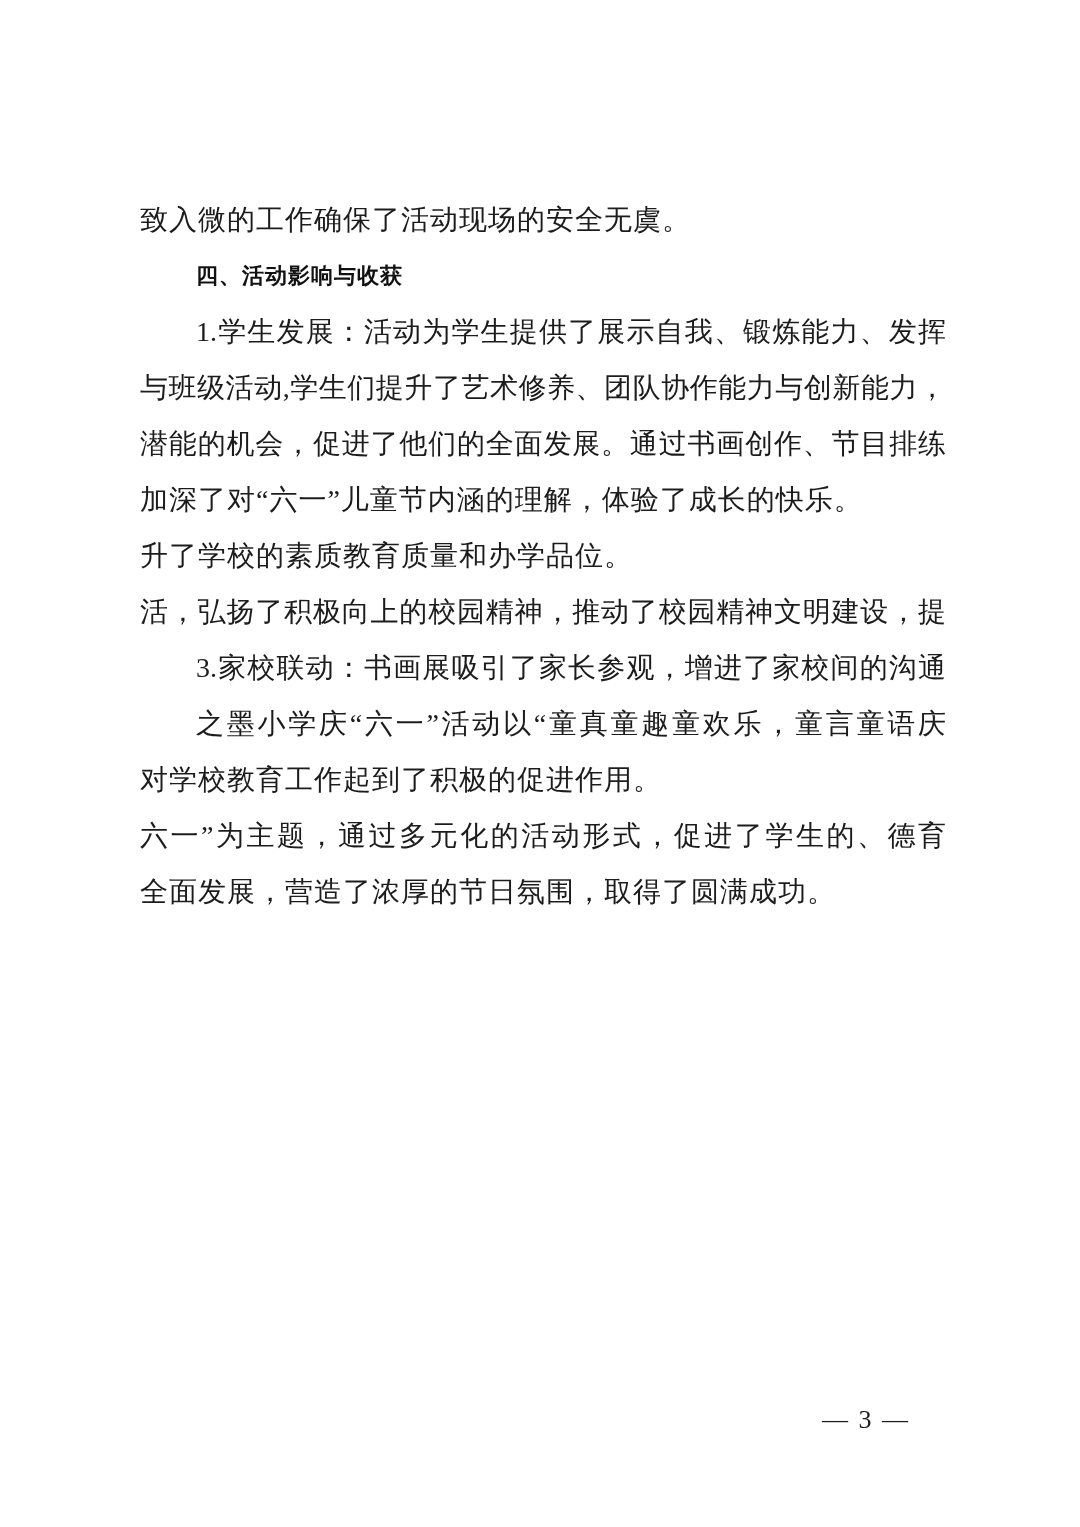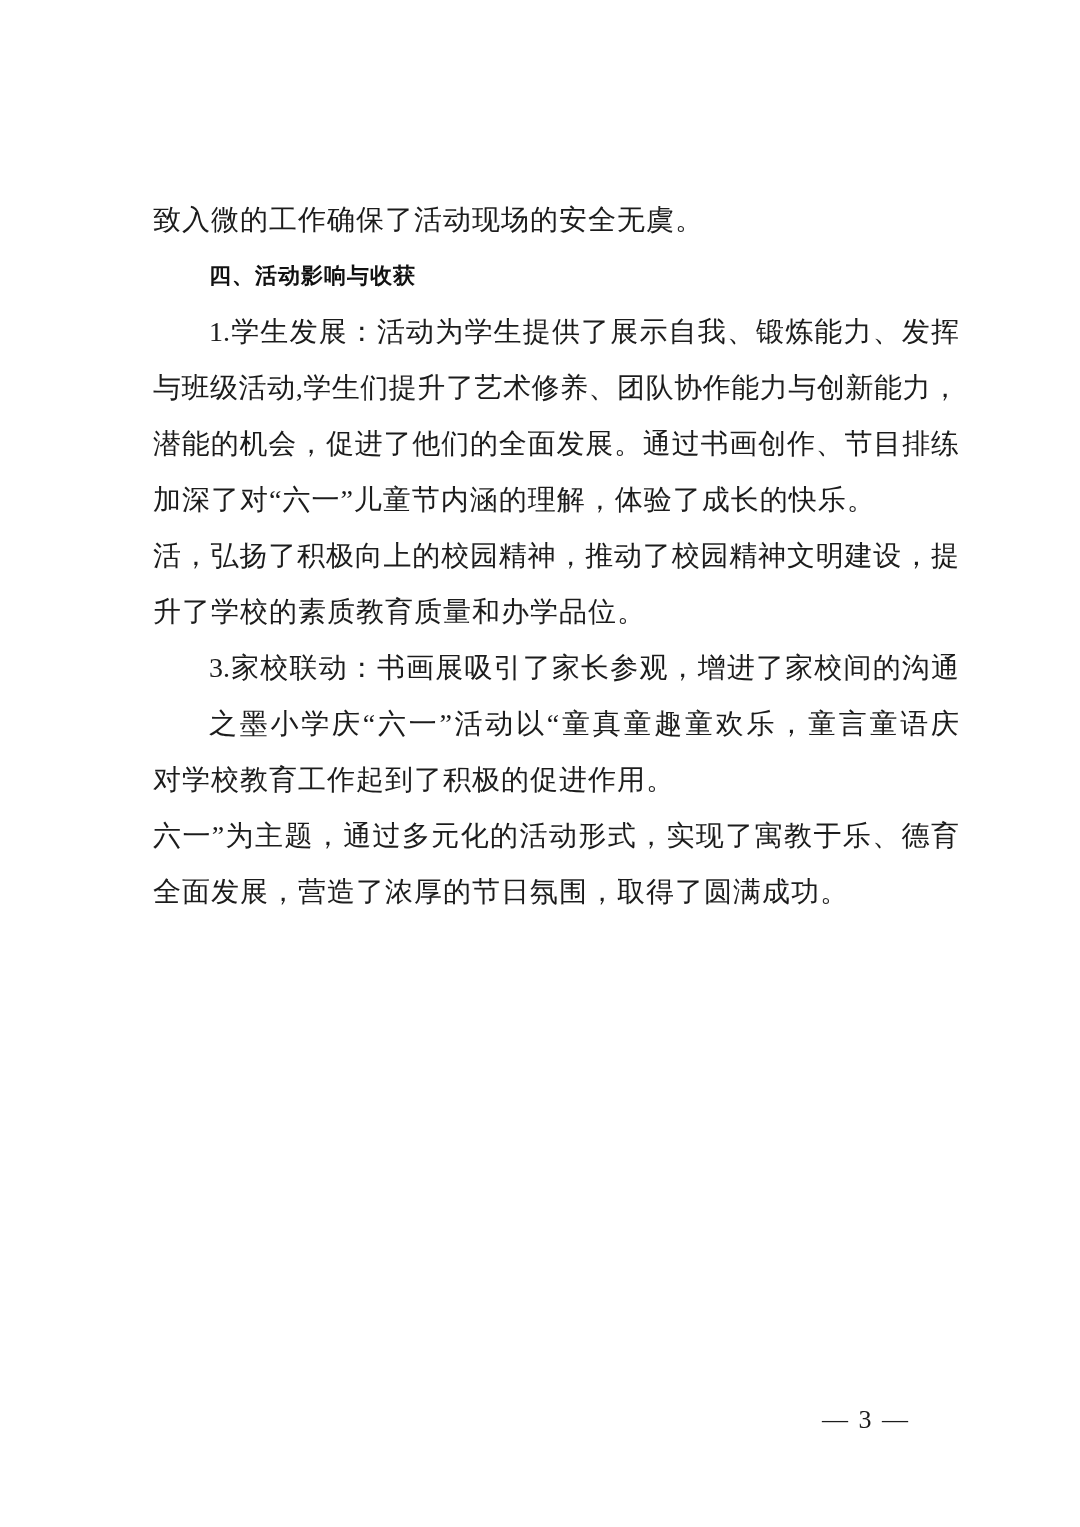--- a/index.html
+++ b/index.html
@@ -17,21 +17,20 @@
     width: 1080px;
     height: 1527px;
     background: #ffffff;
     overflow: hidden;
   }
   .content {
     position: absolute;
     left: 140px;
     top: 192px;
     width: 806px;
-    margin-left: 13px;
   }
   .line {
     height: 56px;
     line-height: 56px;
     font-size: 28px;
     color: #1c1c1c;
     letter-spacing: 1px;
     white-space: nowrap;
   }
   .line.stretch {
@@ -69,26 +68,26 @@
 
     <div class="line">致入微的工作确保了活动现场的安全无虞。</div>
 
     <div class="line heading">四、活动影响与收获</div>
 
     <div class="line indent stretch">1.学生发展：活动为学生提供了展示自我、锻炼能力、发挥</div>
     <div class="line stretch">与班级活动,学生们提升了艺术修养、团队协作能力与创新能力，</div>
     <div class="line stretch">潜能的机会，促进了他们的全面发展。通过书画创作、节目排练</div>
     <div class="line">加深了对“六一”儿童节内涵的理解，体验了成长的快乐。</div>
 
+    <div class="line">升了学校的素质教育质量和办学品位。</div>
     <div class="line stretch">活，弘扬了积极向上的校园精神，推动了校园精神文明建设，提</div>
-    <div class="line">升了学校的素质教育质量和办学品位。</div>
 
     <div class="line indent stretch">3.家校联动：书画展吸引了家长参观，增进了家校间的沟通</div>
     <div class="line indent stretch">之墨小学庆“六一”活动以“童真童趣童欢乐，童言童语庆</div>
 
     <div class="line">对学校教育工作起到了积极的促进作用。</div>
-    <div class="line stretch">六一”为主题，通过多元化的活动形式，实现了寓教于乐、德育</div>
+    <div class="line stretch">六一”为主题，通过多元化的活动形式，促进了学生的、德育</div>
     <div class="line">全面发展，营造了浓厚的节日氛围，取得了圆满成功。</div>
 
   </div>
 
   <div class="footer">— 3 —</div>
 </div>
 
 </body></html>

